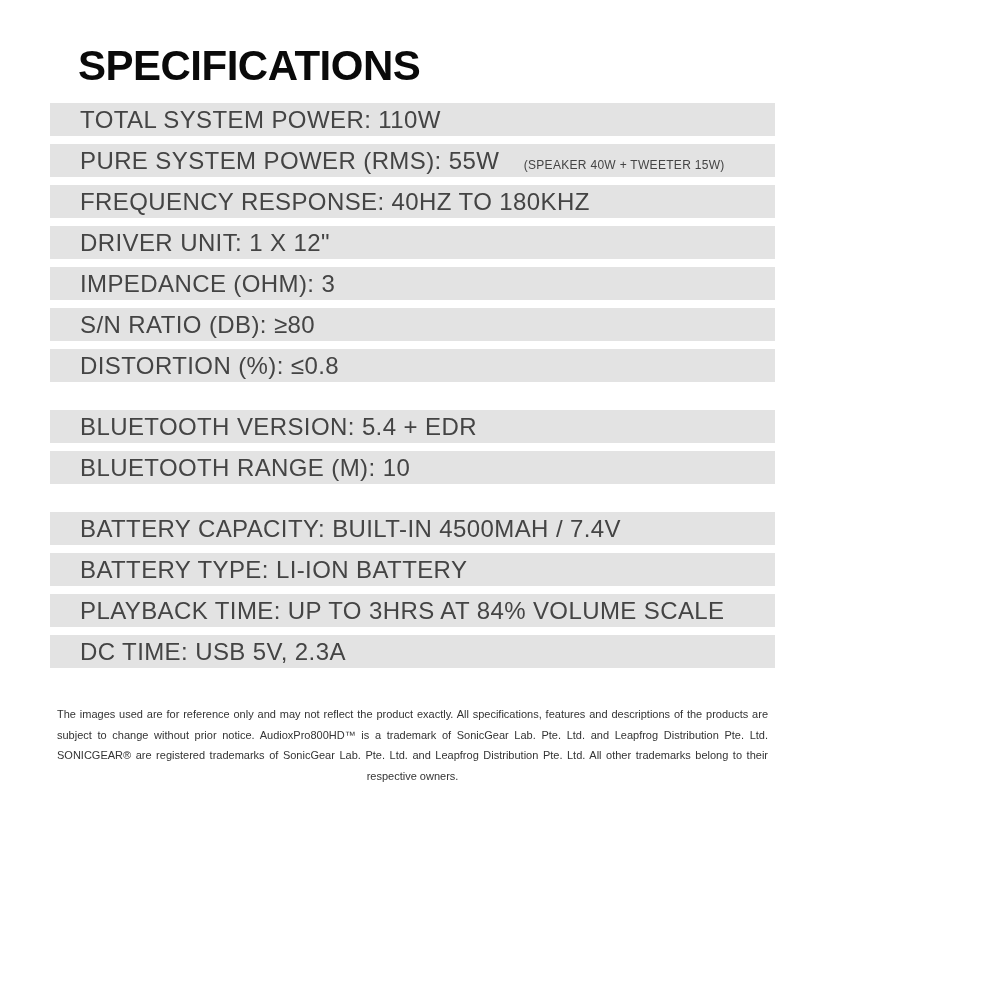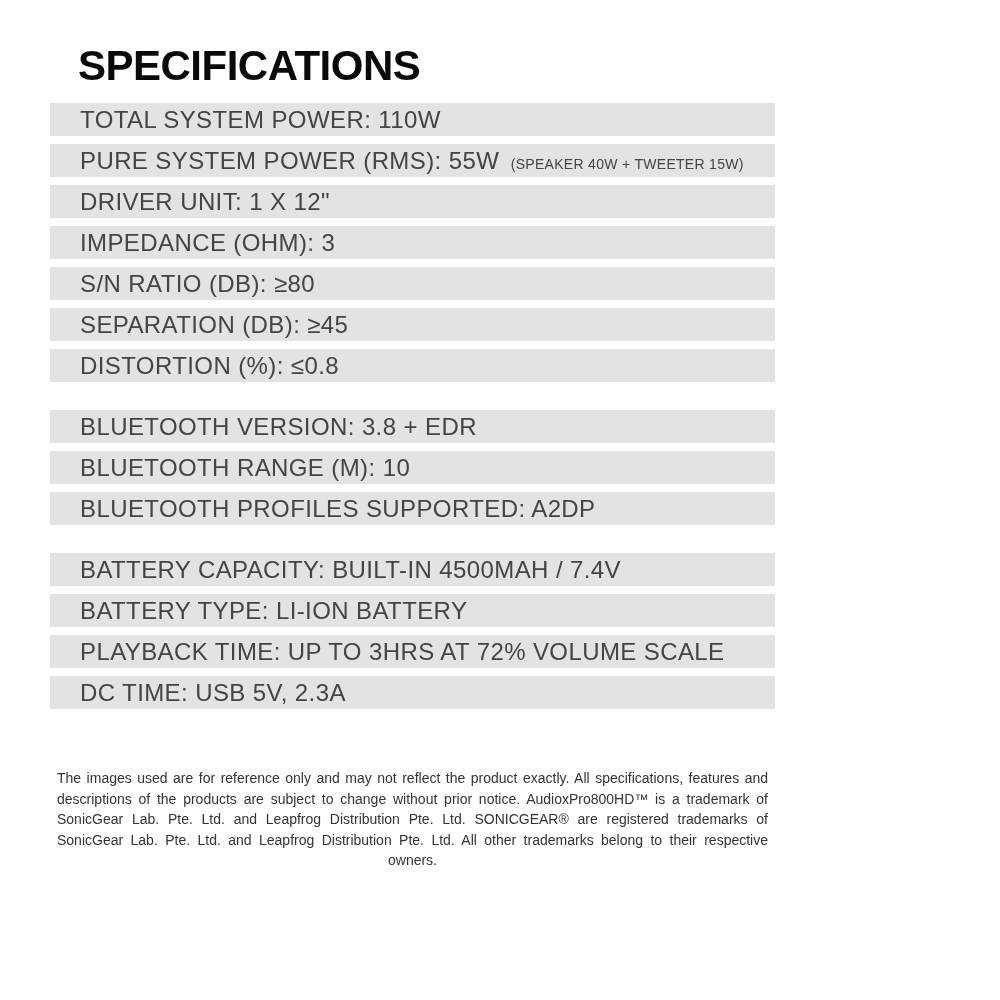--- a/index.html
+++ b/index.html
@@ -48,28 +48,28 @@
     background: var(--row-bg);
     line-height: 33px;
     white-space: nowrap;
   }
   .spec-text {
     font-size: 24px;
     letter-spacing: 0.4px;
     color: var(--row-text);
   }
   .spec-note {
-    font-size: 14px;
+    font-size: 12px;
     letter-spacing: 0.3px;
-    margin-left: 7px;
+    margin-left: 20px;
     color: var(--row-text);
   }
   .footer {
-    margin: 51px 7px 0 7px;
-    font-size: 14px;
+    margin: 28px 7px 0 7px;
+    font-size: 11px;
     line-height: 20.5px;
     color: var(--footer-text);
     text-align: justify;
     text-align-last: center;
   }
 </style>
 </head>
 <body>
 
 <div class="page">
@@ -78,65 +78,61 @@
       <div class="spec-section">
         <div class="spec-row">
     <span class="spec-text">TOTAL SYSTEM POWER: 110W</span>
     
   </div>
         <div class="spec-row">
     <span class="spec-text">PURE SYSTEM POWER (RMS): 55W</span>
     <span class="spec-note">(SPEAKER 40W + TWEETER 15W)</span>
   </div>
         <div class="spec-row">
+    <span class="spec-text">FREQUENCY RESPONSE: 40HZ TO 180KHZ</span>
+    
+  </div>
+        <div class="spec-row">
     <span class="spec-text">DRIVER UNIT: 1 X 12"</span>
     
   </div>
         <div class="spec-row">
     <span class="spec-text">IMPEDANCE (OHM): 3</span>
     
   </div>
         <div class="spec-row">
     <span class="spec-text">S/N RATIO (DB): ≥80</span>
     
   </div>
         <div class="spec-row">
-    <span class="spec-text">SEPARATION (DB): ≥45</span>
-    
-  </div>
-        <div class="spec-row">
     <span class="spec-text">DISTORTION (%): ≤0.8</span>
     
   </div>
       </div>
       <div class="spec-section">
         <div class="spec-row">
-    <span class="spec-text">BLUETOOTH VERSION: 3.8 + EDR</span>
+    <span class="spec-text">BLUETOOTH VERSION: 5.4 + EDR</span>
     
   </div>
         <div class="spec-row">
     <span class="spec-text">BLUETOOTH RANGE (M): 10</span>
-    
-  </div>
-        <div class="spec-row">
-    <span class="spec-text">BLUETOOTH PROFILES SUPPORTED: A2DP</span>
     
   </div>
       </div>
       <div class="spec-section">
         <div class="spec-row">
     <span class="spec-text">BATTERY CAPACITY: BUILT-IN 4500MAH / 7.4V</span>
     
   </div>
         <div class="spec-row">
     <span class="spec-text">BATTERY TYPE: LI-ION BATTERY</span>
     
   </div>
         <div class="spec-row">
-    <span class="spec-text">PLAYBACK TIME: UP TO 3HRS AT 72% VOLUME SCALE</span>
+    <span class="spec-text">PLAYBACK TIME: UP TO 3HRS AT 84% VOLUME SCALE</span>
     
   </div>
         <div class="spec-row">
     <span class="spec-text">DC TIME: USB 5V, 2.3A</span>
     
   </div>
       </div>
     </div>
   <p class="footer">The images used are for reference only and may not reflect the product exactly. All specifications, features and descriptions of the products are subject to change without prior notice. AudioxPro800HD™ is a trademark of SonicGear Lab. Pte. Ltd. and Leapfrog Distribution Pte. Ltd. SONICGEAR® are registered trademarks of SonicGear Lab. Pte. Ltd. and Leapfrog Distribution Pte. Ltd. All other trademarks belong to their respective owners.</p>
 </div>

